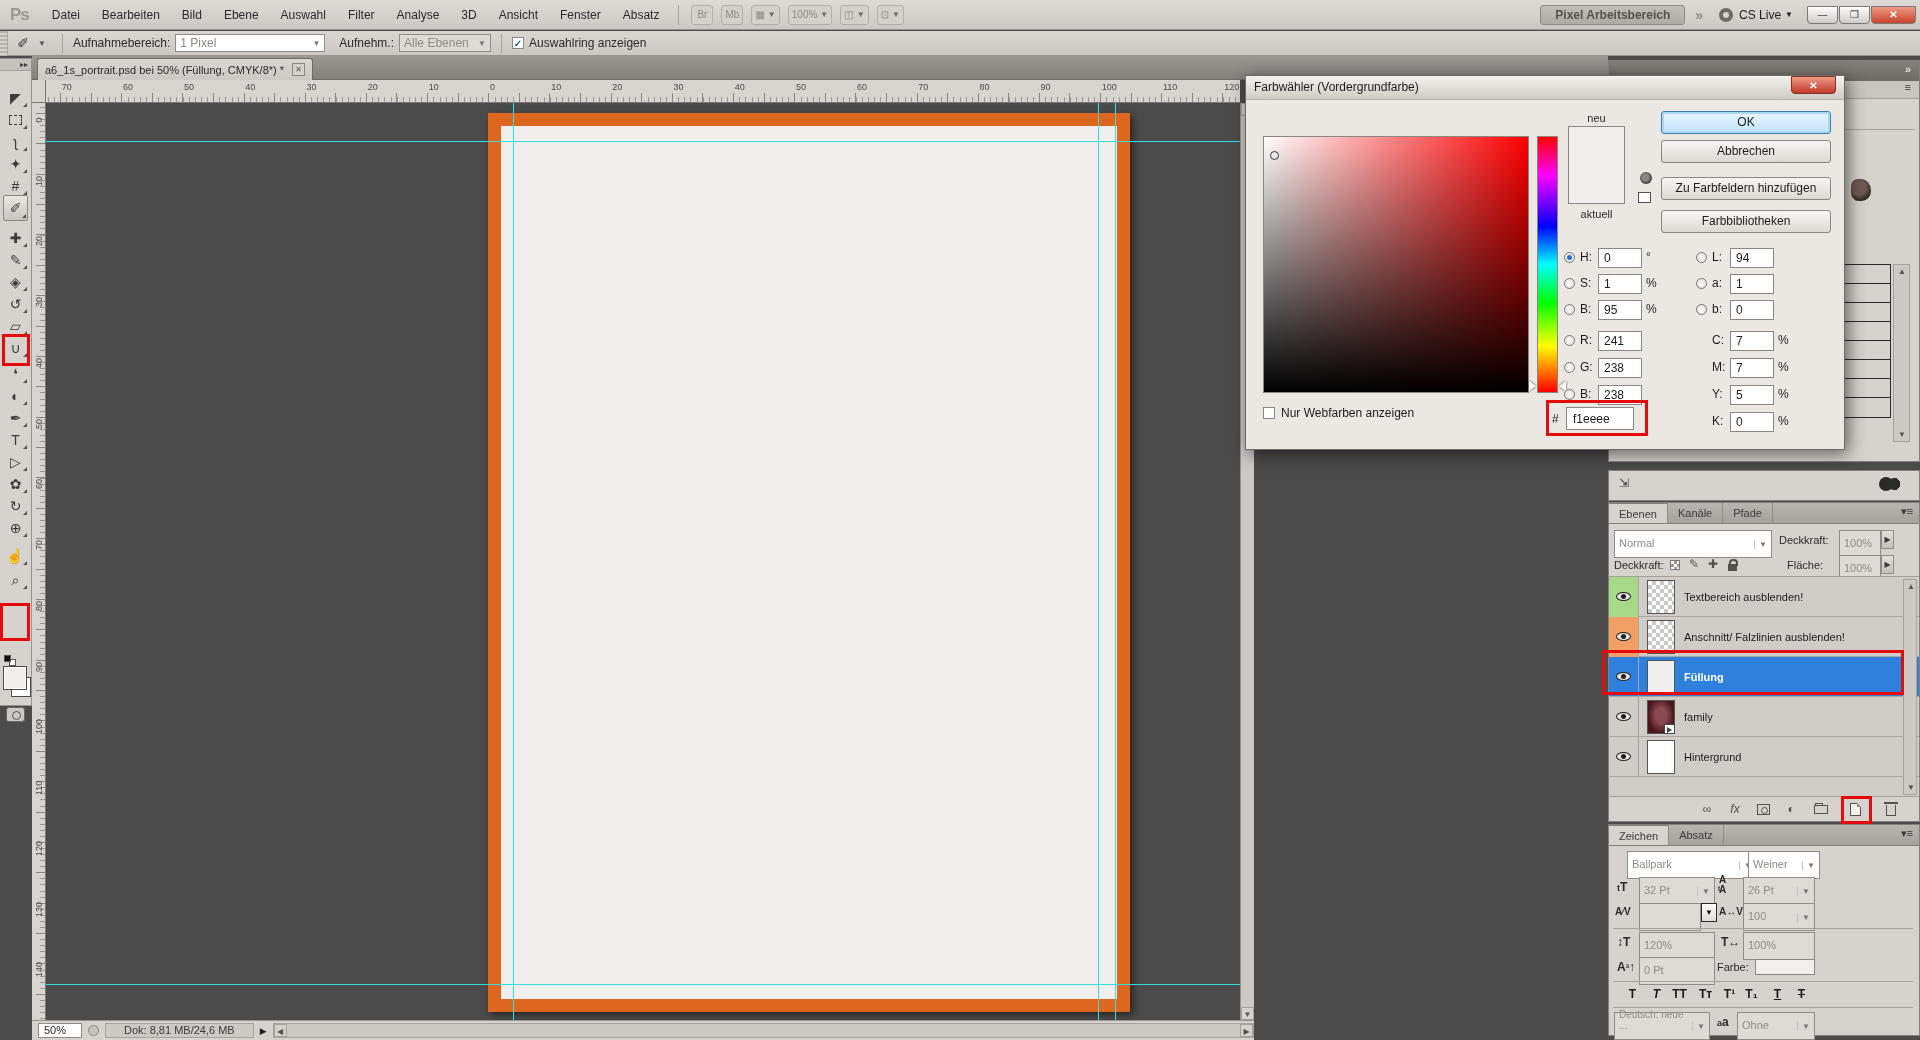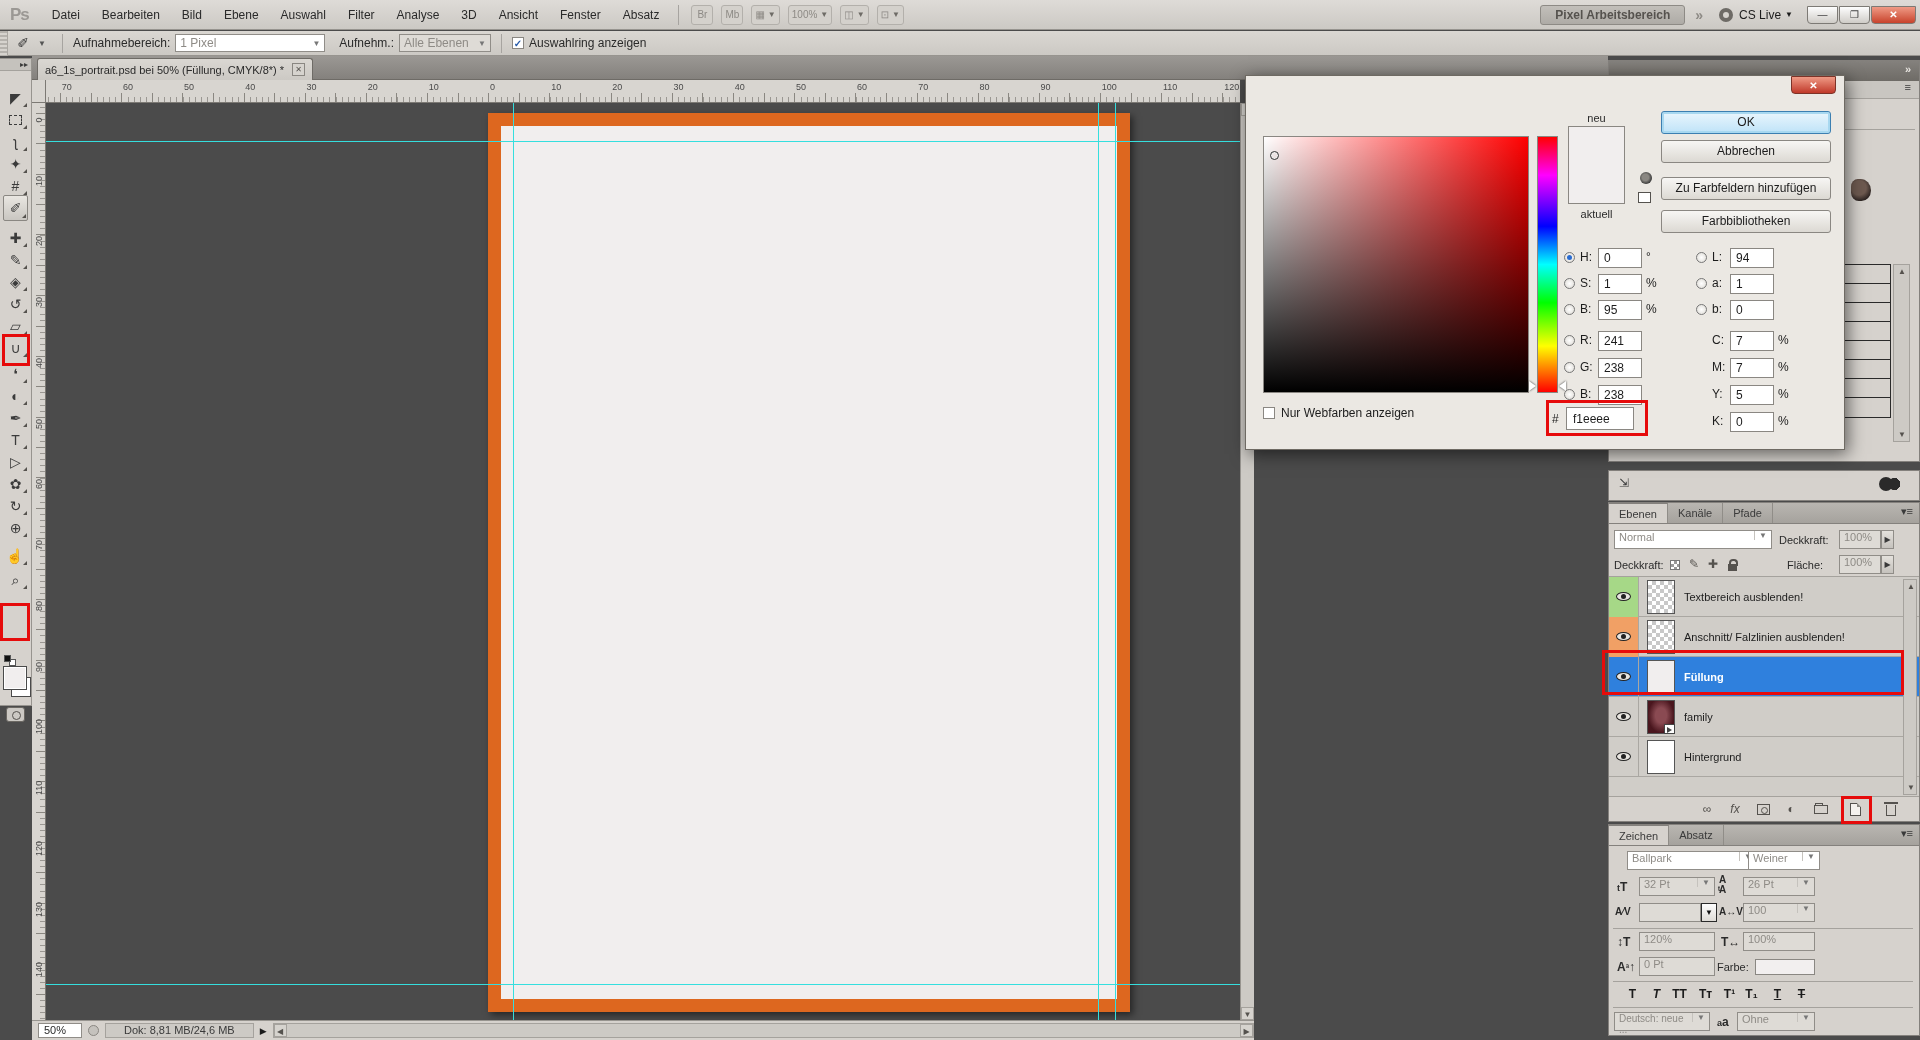--- a/index.html
+++ b/index.html
@@ -71,21 +71,21 @@
   #st-arrow{margin:0 6px;font-size:9px}
   #hscroll{flex:1;height:15px;background:#cdcac5;border:1px solid #a5a29d;position:relative;font-size:8px;color:#55524e}
   #hscroll .ar{position:absolute;top:0;width:13px;height:13px;line-height:13px;text-align:center;background:#d6d3ce;border:1px solid #a5a29d}
 
   
   .panel{position:absolute;left:1608px;width:312px;background:#d6d2cd;border:1px solid #84817d;z-index:4}
   .ptab-strip{position:absolute;left:0;top:0;right:0;height:21px;background:linear-gradient(#b9b6b1,#a5a29d);border-bottom:1px solid #84817d;display:flex}
   .ptab{padding:0 10px;line-height:20px;font-size:11px;color:#3a3a3a;border-right:1px solid #908d88}
   .ptab.active{background:#d6d2cd;font-weight:normal;border-top:1px solid #84817d}
   .pmenu{margin-left:auto;color:#3a3a3a;font-size:11px;padding:2px 6px 0 0}
-  .fbox{position:absolute;background:#fff;border:1px solid #908d88;height:19px;font-size:11px;color:#8e8b86;display:flex;align-items:flex-start;padding:0 4px}
+  .fbox{position:absolute;background:#fff;border:1px solid #908d88;height:28px;font-size:11px;color:#8e8b86;display:flex;align-items:flex-end;padding:8px 4px}
   .fbox .dda{margin-left:auto;font-size:8px;color:#777;border-left:1px solid #c5c2bd;padding-left:4px}
   .fbox.sunk{background:#dedbd6}
   .plabel{position:absolute;font-size:11px;color:#2a2a2a}
   .arbtn{position:absolute;width:13px;height:19px;background:linear-gradient(#e4e1dc,#c5c2bd);border:1px solid #908d88;font-size:8px;text-align:center;line-height:17px;color:#3a3a3a}
 
   
   #layers-list{position:absolute;left:0;top:73px;width:310px;height:222px;background:#d0cdc8;border-top:1px solid #a5a29d}
   .lrow{position:absolute;left:0;width:310px;height:40px;border-bottom:1px solid #aaa7a2;display:flex;align-items:center}
   .lrow .eyecell{width:30px;height:40px;border-right:1px solid #aaa7a2;display:flex;align-items:center;justify-content:center}
   .eye{width:15px;height:9px;border:1px solid #222;border-radius:50%;position:relative;background:#e8e5e0}
@@ -537,20 +537,21 @@
       <span class="dda">▼</span>
   </div>
   <span class="cicon" style="left:108px;top:190px"><small>a</small>a</span>
   <div class="fbox sunk" style="left:128px;top:187px;width:78px">
     <span>Ohne</span>
       <span class="dda">▼</span>
   </div>
 </div>
 
 <div id="dialog" class="nosel">
+  <div id="dlg-title">Farbwähler (Vordergrundfarbe)</div>
   <div id="dlg-close">✕</div>
   <div id="sb-field">
     <div id="sb-marker"></div>
   </div>
   <div id="hue-slider"></div>
   <div class="hue-mark" id="hue-mark-l"></div>
   <div class="hue-mark" id="hue-mark-r"></div>
   <div id="new-label">neu</div>
   <div id="nc-swatch">
     <div id="nc-new" style="background: rgb(241, 238, 238);"></div>

